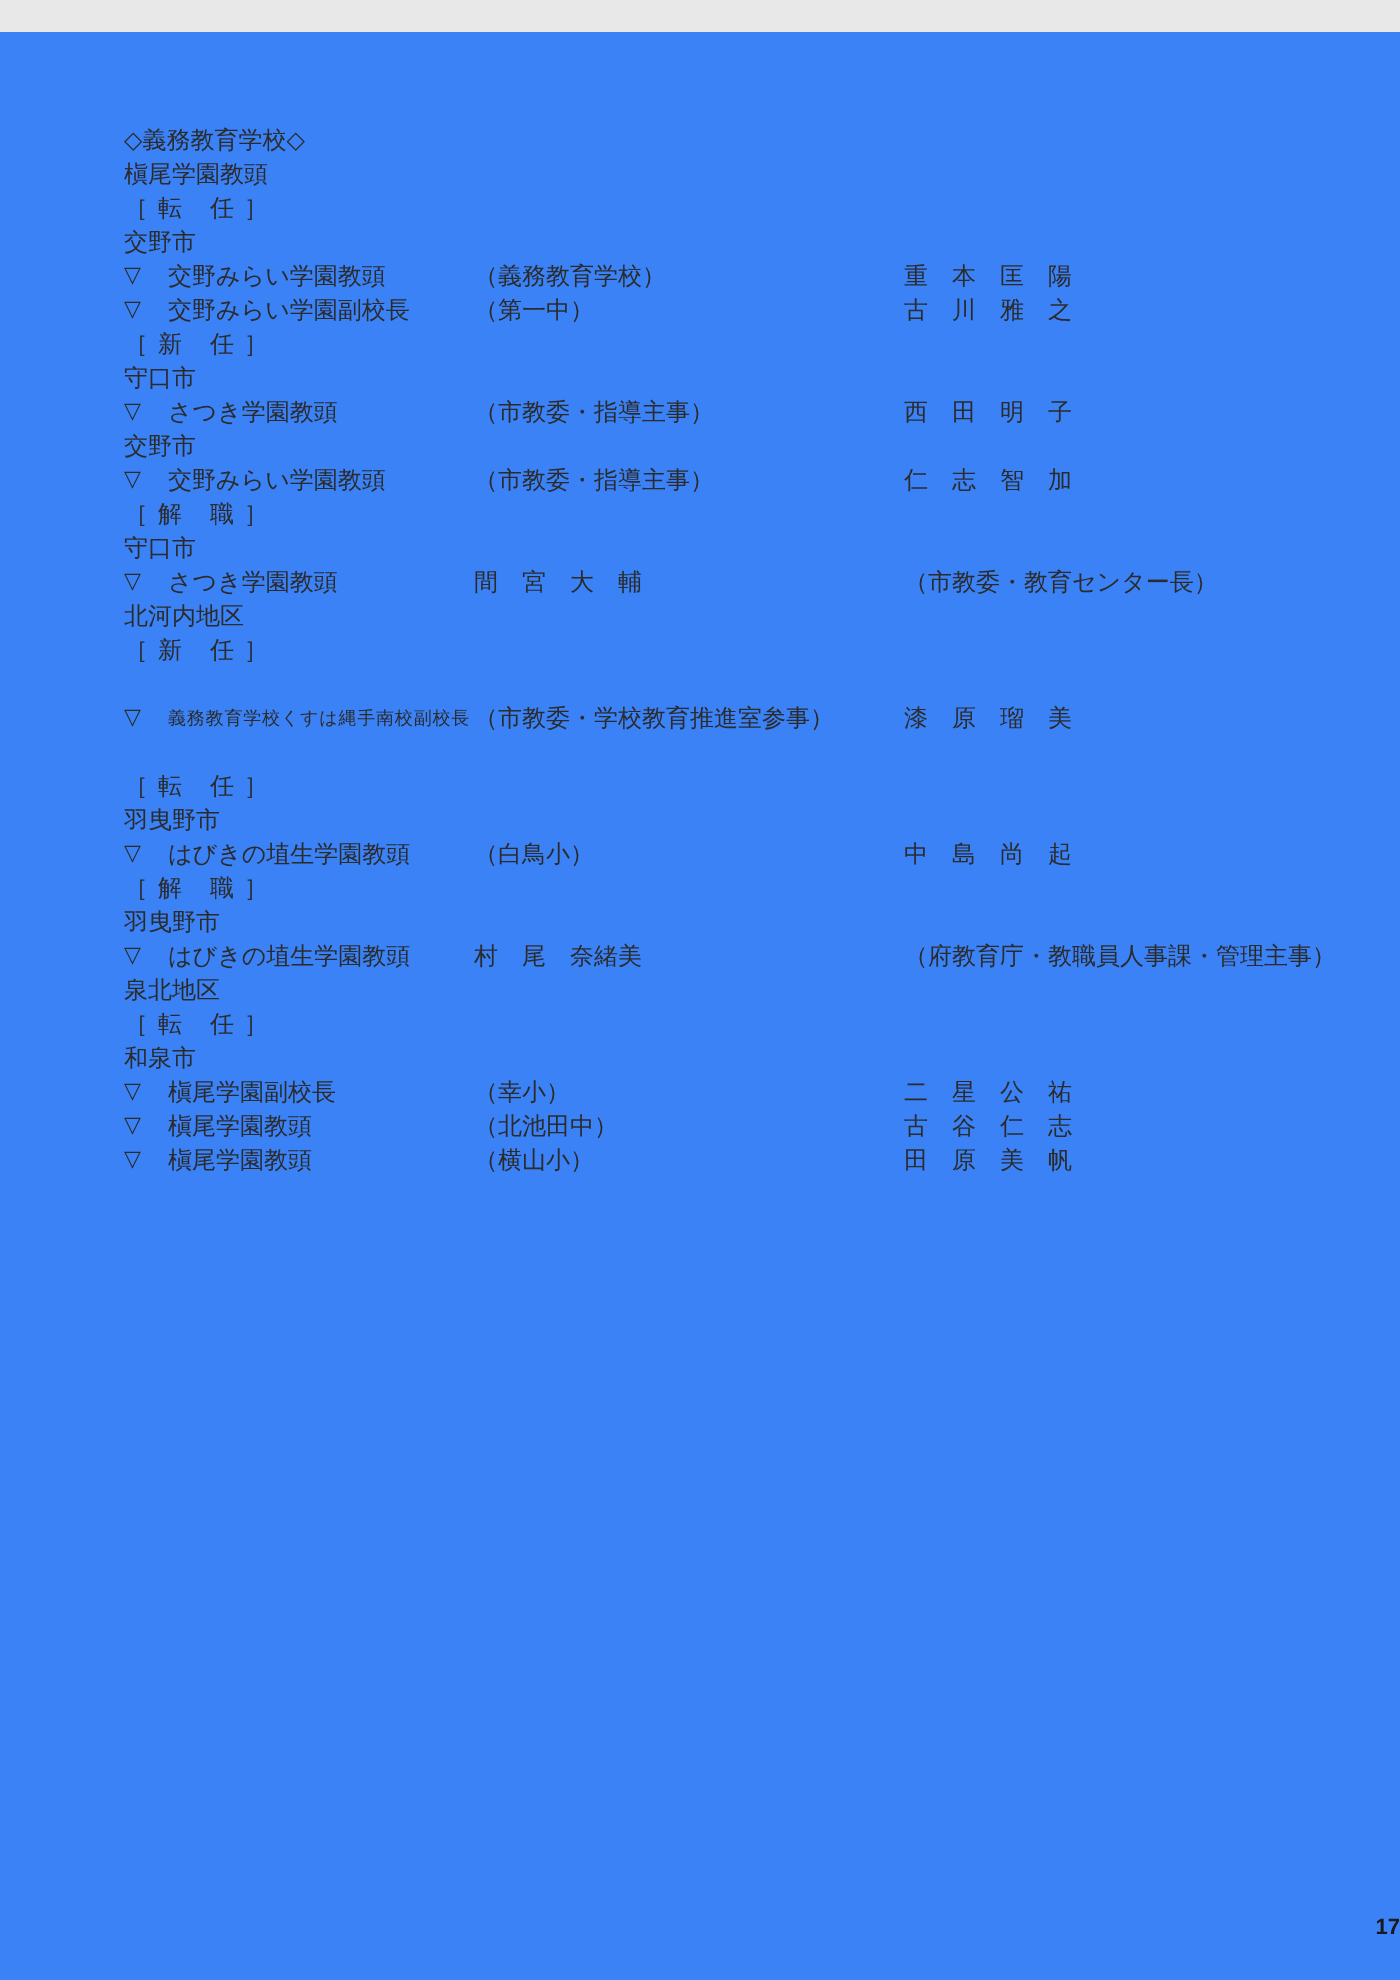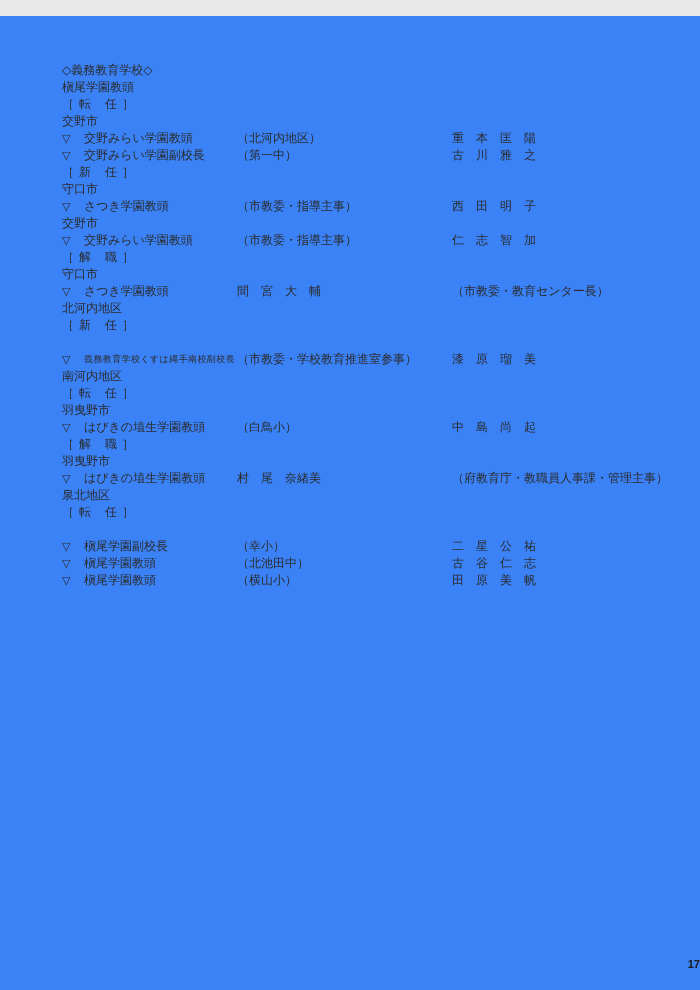--- a/index.html
+++ b/index.html
@@ -68,21 +68,21 @@
 
 <div class="page">
   <div id="doc-lines">
       <div class="line title" style="top: 46px;">◇義務教育学校◇</div>
       <div class="line district" style="top: 63px;">槇尾学園教頭</div>
       <div class="line category" style="top: 80px;">［ 転　任 ］</div>
       <div class="line city" style="top: 97px;">交野市</div>
       <div class="line entry" style="top: 114px;">
         <span class="marker">▽</span>
         <span class="pos">交野みらい学園教頭</span>
-        <span class="mid">（北河内地区）</span>
+        <span class="mid">（義務教育学校）</span>
         <span class="right">重　本　匡　陽</span>
       </div>
       <div class="line entry" style="top: 131px;">
         <span class="marker">▽</span>
         <span class="pos">交野みらい学園副校長</span>
         <span class="mid">（第一中）</span>
         <span class="right">古　川　雅　之</span>
       </div>
       <div class="line category" style="top: 148px;">［ 新　任 ］</div>
       <div class="line city" style="top: 165px;">守口市</div>
@@ -108,39 +108,39 @@
         <span class="right">（市教委・教育センター長）</span>
       </div>
       <div class="line district" style="top: 284px;">北河内地区</div>
       <div class="line category" style="top: 301px;">［ 新　任 ］</div>
       <div class="line entry" style="top: 335px;">
         <span class="marker">▽</span>
         <span class="pos small">義務教育学校くすは縄手南校副校長</span>
         <span class="mid">（市教委・学校教育推進室参事）</span>
         <span class="right">漆　原　瑠　美</span>
       </div>
-      <div class="line district" style="top: 352px;">南河内地区</div>
       <div class="line category" style="top: 369px;">［ 転　任 ］</div>
       <div class="line city" style="top: 386px;">羽曳野市</div>
       <div class="line entry" style="top: 403px;">
         <span class="marker">▽</span>
         <span class="pos">はびきの埴生学園教頭</span>
         <span class="mid">（白鳥小）</span>
         <span class="right">中　島　尚　起</span>
       </div>
       <div class="line category" style="top: 420px;">［ 解　職 ］</div>
       <div class="line city" style="top: 437px;">羽曳野市</div>
       <div class="line entry" style="top: 454px;">
         <span class="marker">▽</span>
         <span class="pos">はびきの埴生学園教頭</span>
         <span class="mid">村　尾　奈緒美</span>
         <span class="right">（府教育庁・教職員人事課・管理主事）</span>
       </div>
       <div class="line district" style="top: 471px;">泉北地区</div>
       <div class="line category" style="top: 488px;">［ 転　任 ］</div>
+      <div class="line city" style="top: 505px;">和泉市</div>
       <div class="line entry" style="top: 522px;">
         <span class="marker">▽</span>
         <span class="pos">槇尾学園副校長</span>
         <span class="mid">（幸小）</span>
         <span class="right">二　星　公　祐</span>
       </div>
       <div class="line entry" style="top: 539px;">
         <span class="marker">▽</span>
         <span class="pos">槇尾学園教頭</span>
         <span class="mid">（北池田中）</span>

